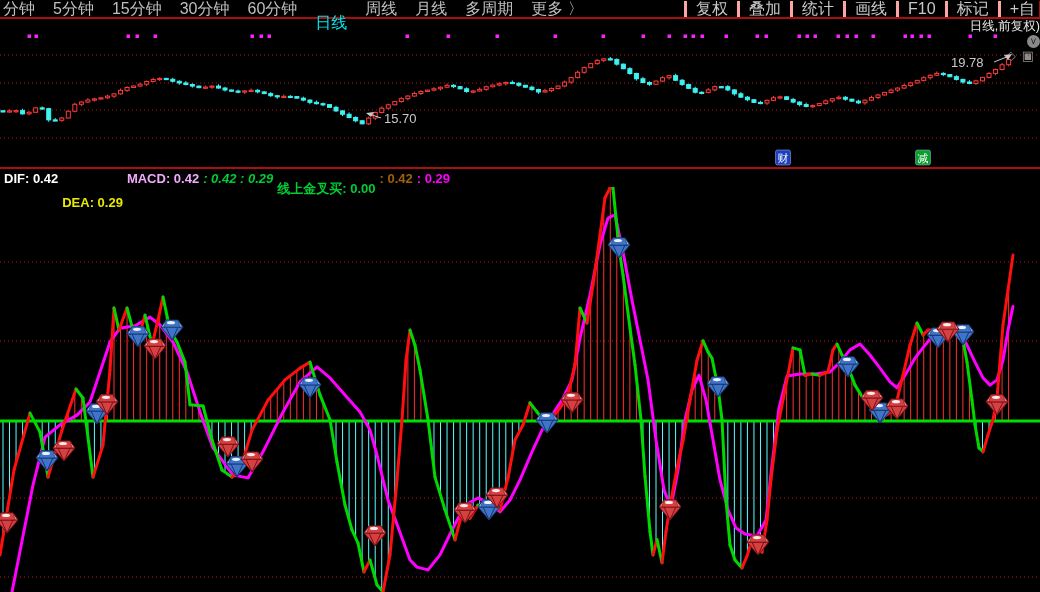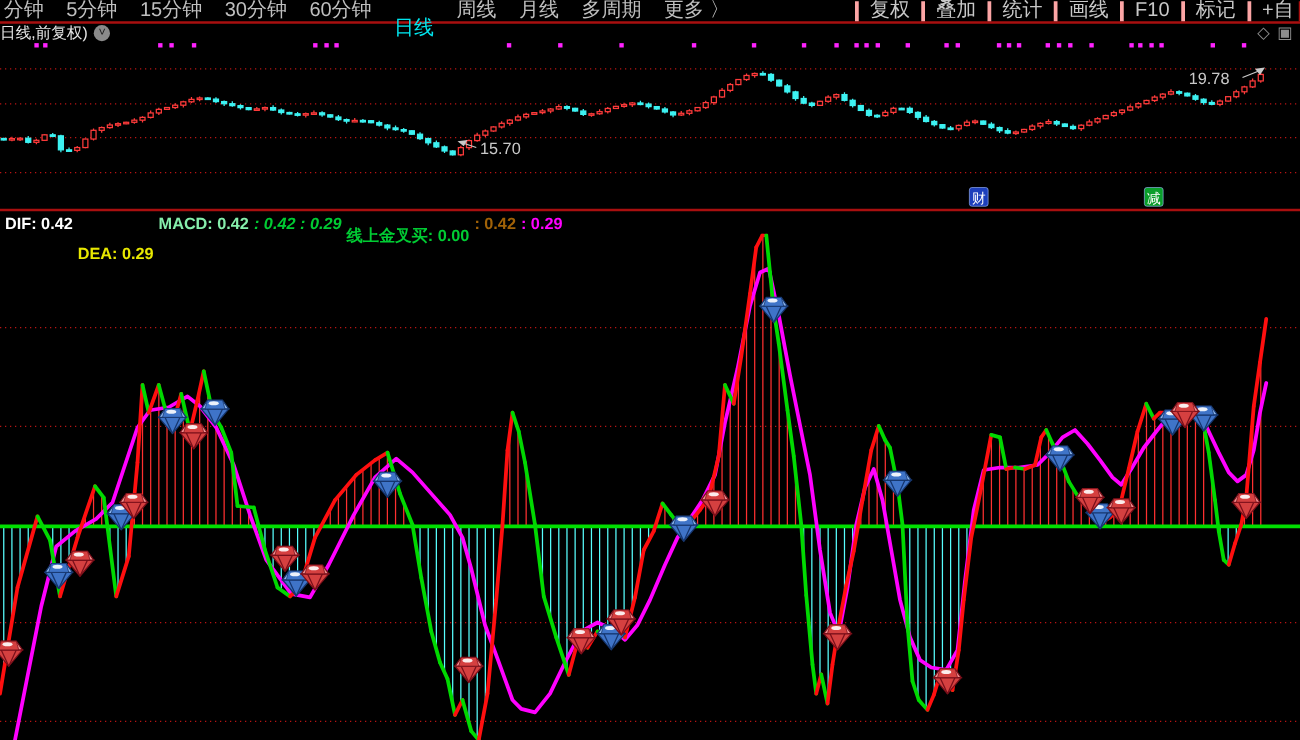--- a/index.html
+++ b/index.html
@@ -10,21 +10,21 @@
            border-bottom:2px solid #a80f0f;display:flex;align-items:center;
            font-size:16px;color:#bfbfbf;white-space:nowrap;}
   .menu-left{display:flex;align-items:center;gap:0;margin-left:-6px;}
   .menu-item{padding:0 9px;cursor:default;line-height:16px;}
   .menu-item.active{color:#00e5ee;margin-top:28px;}
   .menu-right{margin-left:auto;display:flex;align-items:stretch;}
   .menu-btn{padding:0 9px;border-left:3px solid #fca5a5;line-height:16px;color:#c8c8c8;}
   .menu-btn:last-child{border-right:1px solid #a80f0f;padding-right:4px;}
   
   #subheader{position:absolute;left:0;top:18px;width:1040px;height:16px;
-             display:flex;align-items:center;font-size:12.5px;color:#e8e8e8;}
+             display:flex;align-items:flex-end;font-size:12.5px;color:#e8e8e8;flex-direction:column;}
   #sub-title{margin-left:0;}
   .chev-circle{display:inline-block;width:13px;height:13px;border-radius:50%;
                background:#8a8a8a;color:#1a1a1a;font-size:10px;line-height:13px;
                text-align:center;margin-left:5px;}
   .corner-icons{margin-left:auto;margin-right:6px;color:#8d8d8d;font-size:13px;
                 display:flex;gap:6px;align-items:center;}
   
   #indrow{position:absolute;left:0;top:167px;width:1040px;height:19px;
           border-top:2px solid #a80f0f;display:flex;align-items:center;
           font-size:13px;font-weight:bold;letter-spacing:0;}
@@ -440,21 +440,21 @@
       </g>
       <g>
         <rect x="915.5" y="150" width="15" height="15" rx="2" fill="#0a9e2a" stroke="#9db8ff" stroke-width="0.5"></rect>
         <text x="923" y="162" fill="#fff" font-size="11px" text-anchor="middle">减</text>
       </g>
     </svg>
 
 <div id="indrow">
       <span style="color: rgb(255, 255, 255);">DIF: 0.42</span>
       <span style="color: rgb(232, 232, 0); margin-top: 48px;">DEA: 0.29</span>
-      <span style="color: #86efac;">MACD: 0.42</span>
+      <span style="color: #f0abfc;">MACD: 0.42</span>
       <span style="color: rgb(0, 204, 51); font-style: italic;">: 0.42 : 0.29</span>
       <span style="color: rgb(0, 204, 51); margin-top: 21px;">线上金叉买: 0.00</span>
       <span style="color: #a16207;">: 0.42</span>
       <span style="color: rgb(255, 0, 255);">: 0.29</span>
     </div>
 
 <svg id="macdsvg" width="1040" height="405" viewBox="0 187 1040 405">
       <g>
         <line x1="0" y1="262" x2="1040" y2="262" stroke="#b81414" stroke-width="1" stroke-dasharray="1 3"></line>
         <line x1="0" y1="341" x2="1040" y2="341" stroke="#b81414" stroke-width="1" stroke-dasharray="1 3"></line>

